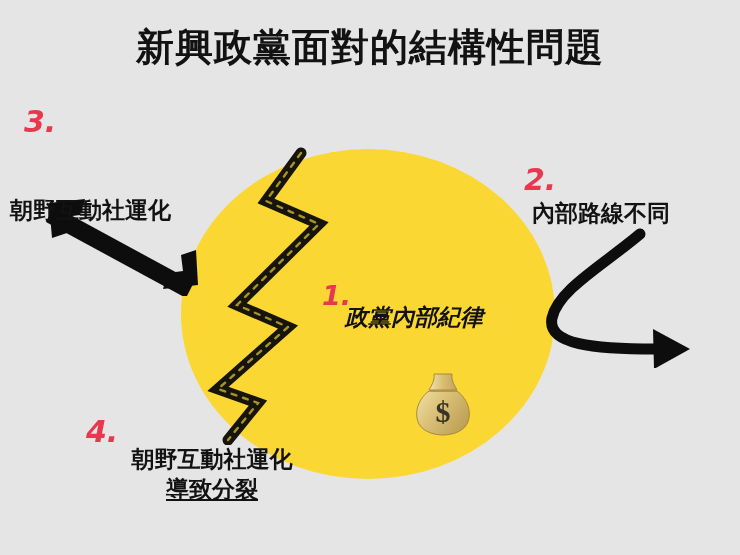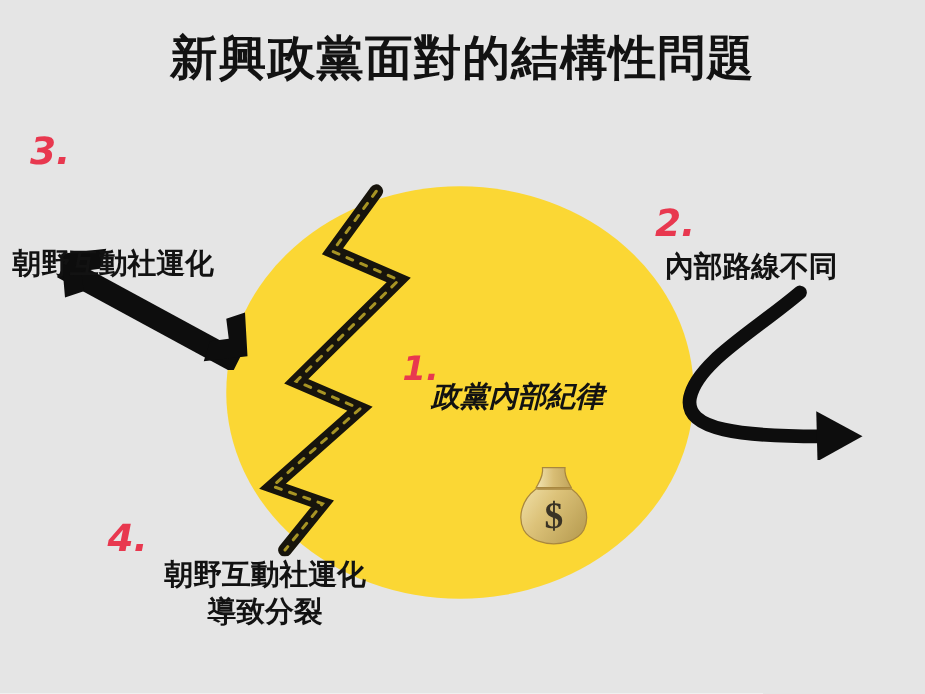--- a/index.html
+++ b/index.html
@@ -93,21 +93,21 @@
   #label-1 { left: 345px; top: 302px; font-style: italic; }
 
   #num-2 { left: 524px; top: 162px; }
   #label-2 { left: 532px; top: 198px; }
 
   #num-3 { left: 24px; top: 104px; }
   #label-3 { left: 10px; top: 155px; margin-top: 40px; }
 
   #num-4 { left: 86px; top: 414px; }
   #label-4 { left: 112px; top: 444px; text-align: center; white-space: normal; width: 200px; }
-  #label-4 .l2 { display: block; }
+  #label-4 .l2 { display: block; text-decoration: underline; }
 
   
   #moneybag {
     position: absolute;
     left: 413px;
     top: 370px;
     width: 60px;
     height: 66px;
   }
 </style>

